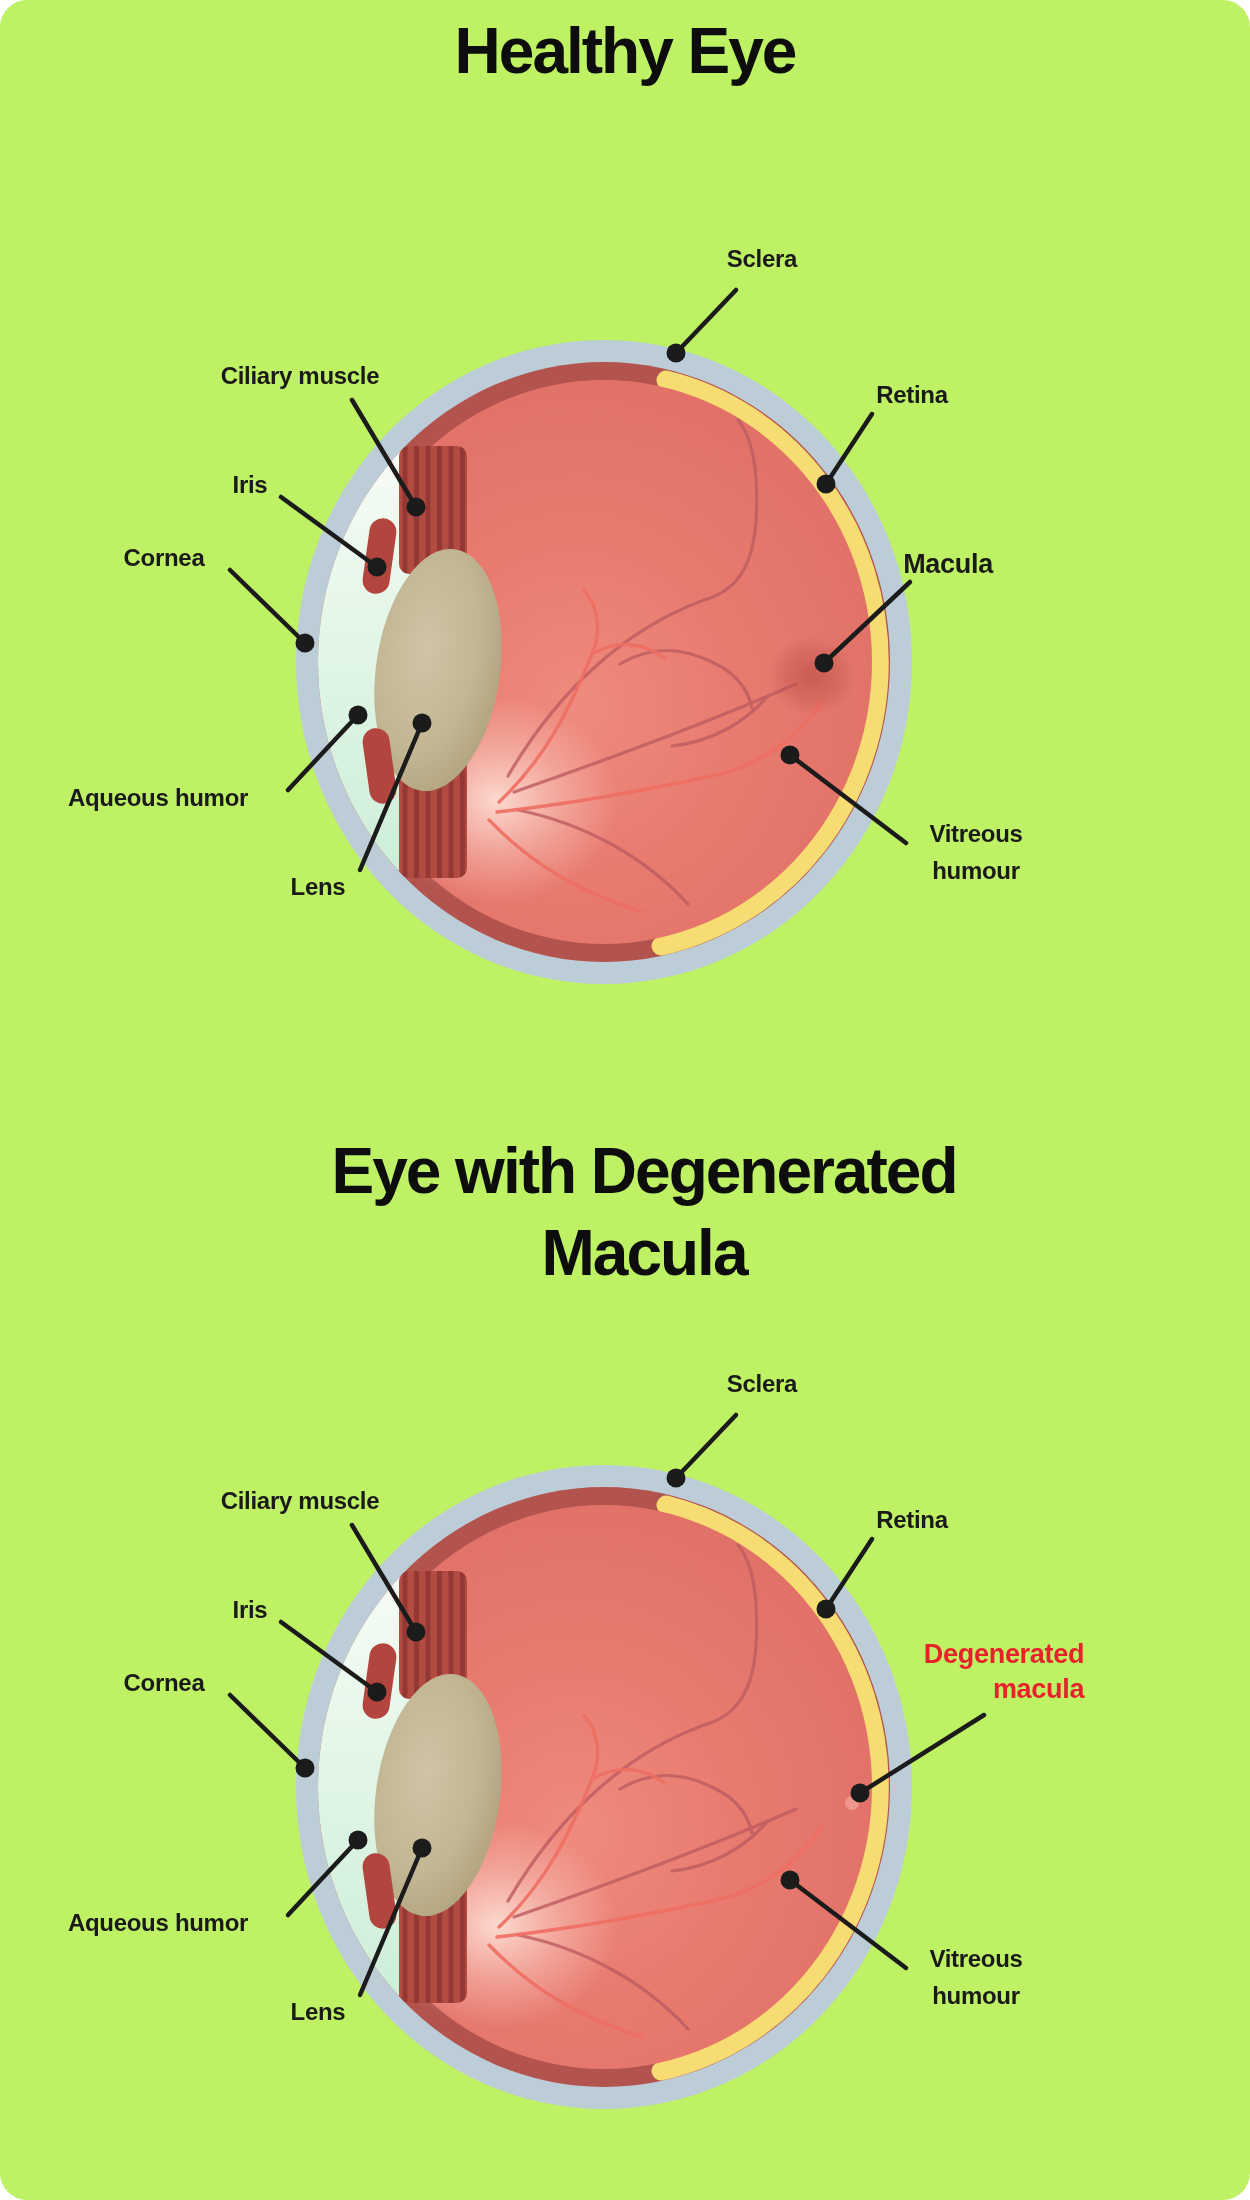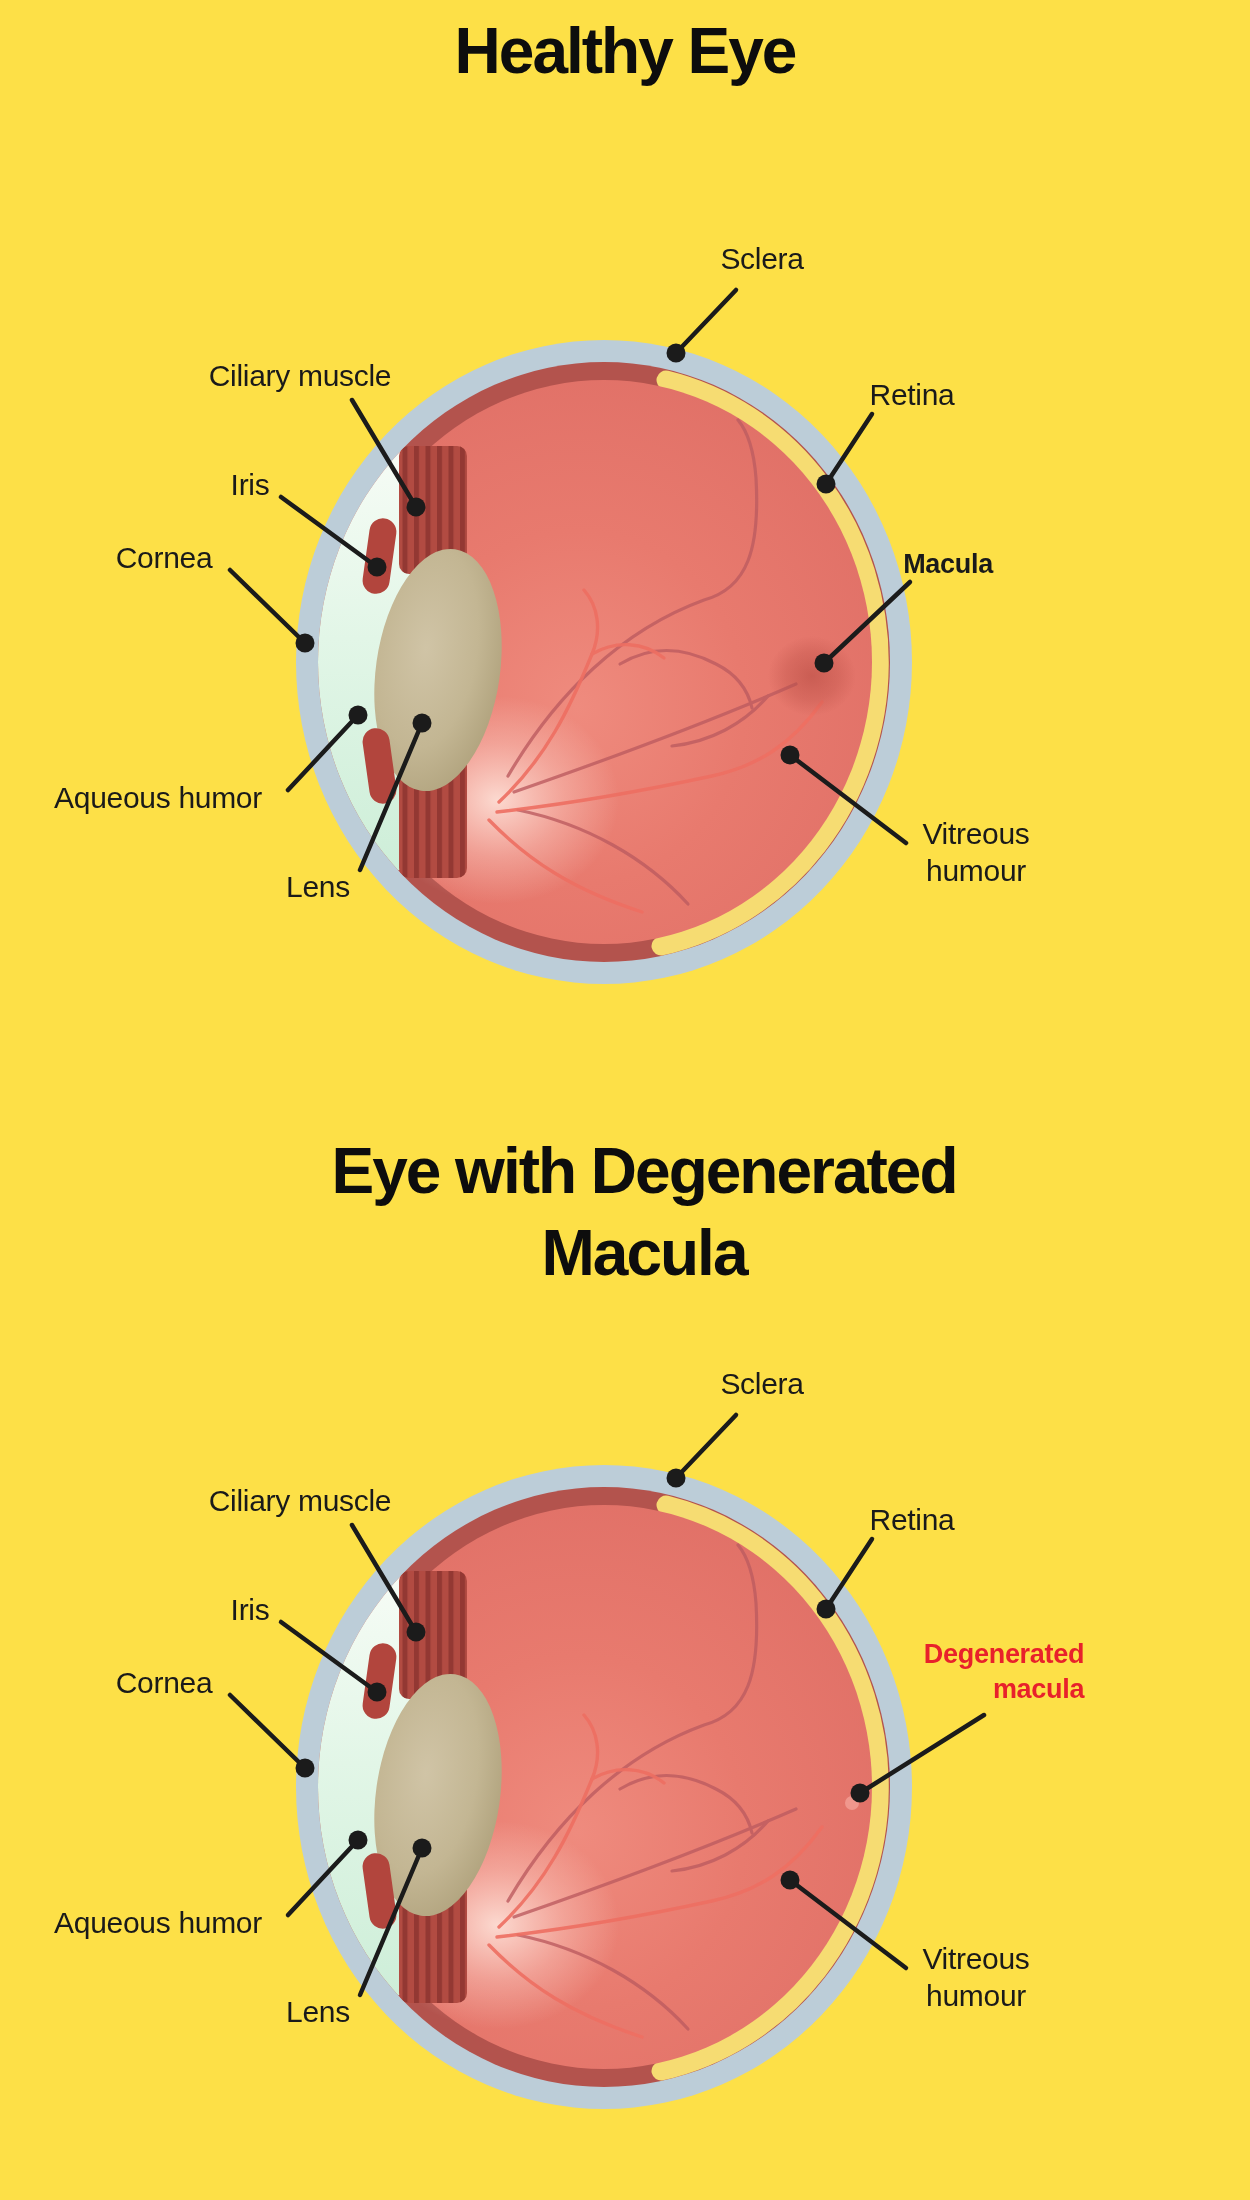--- a/index.html
+++ b/index.html
@@ -1,22 +1,22 @@
 <!DOCTYPE html>
 <html><head>
 <meta charset="utf-8">
 <style>
   html,body{margin:0;padding:0;background:#ffffff;}
-  .canvas{position:relative;width:1250px;height:2200px;background:#fde047;overflow:hidden;
-          font-family:"Liberation Sans","DejaVu Sans",sans-serif;}
+  .canvas{position:relative;width:1250px;height:2200px;background:#bef264;overflow:hidden;
+          font-family:"Liberation Sans","DejaVu Sans",sans-serif;border-radius:27px;}
   .eye-svg{position:absolute;left:0;}
   .title{position:absolute;left:0;width:1250px;text-align:center;
          font-weight:bold;font-size:64px;line-height:82px;letter-spacing:-2px;color:#0d0d0d;}
   .label{position:absolute;transform:translate(-50%,-50%);text-align:center;
-         font-size:30px;line-height:37px;font-weight:400;letter-spacing:-0.3px;color:#1a1a1a;white-space:nowrap;}
+         font-size:24px;line-height:37px;font-weight:700;letter-spacing:-0.3px;color:#1a1a1a;white-space:nowrap;}
   .leader-line{stroke:#1b1b1b;stroke-width:4.5px;stroke-linecap:round;}
   .leader-dot{fill:#1b1b1b;}
 </style>
 </head>
 <body>
 
 <div class="canvas">
 
   <svg id="eye-svg-0" class="eye-svg" style="top:0" width="1250" height="1075" viewBox="0 0 1250 1075">
     <defs>

